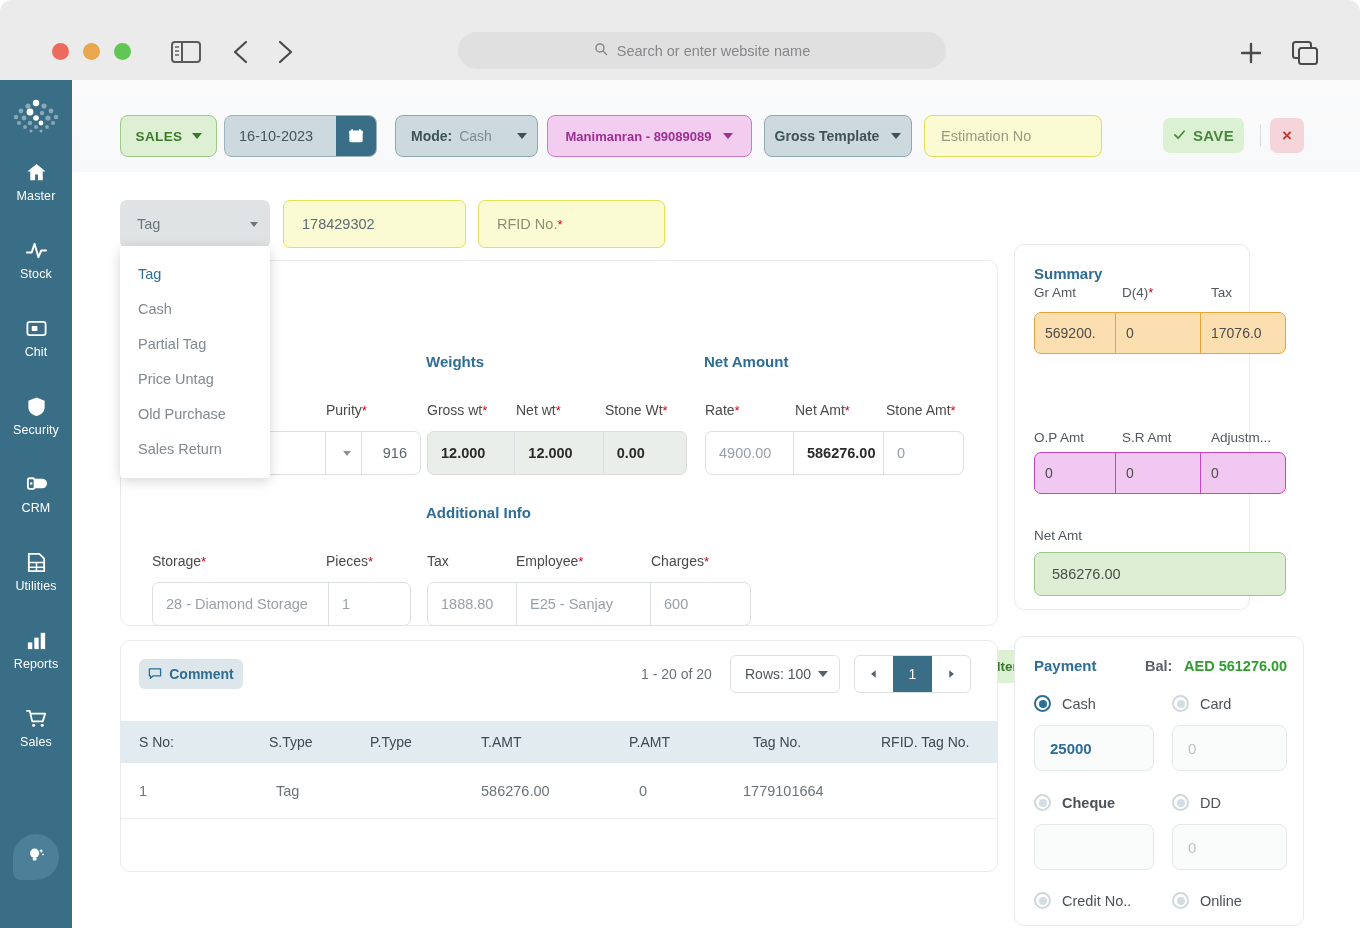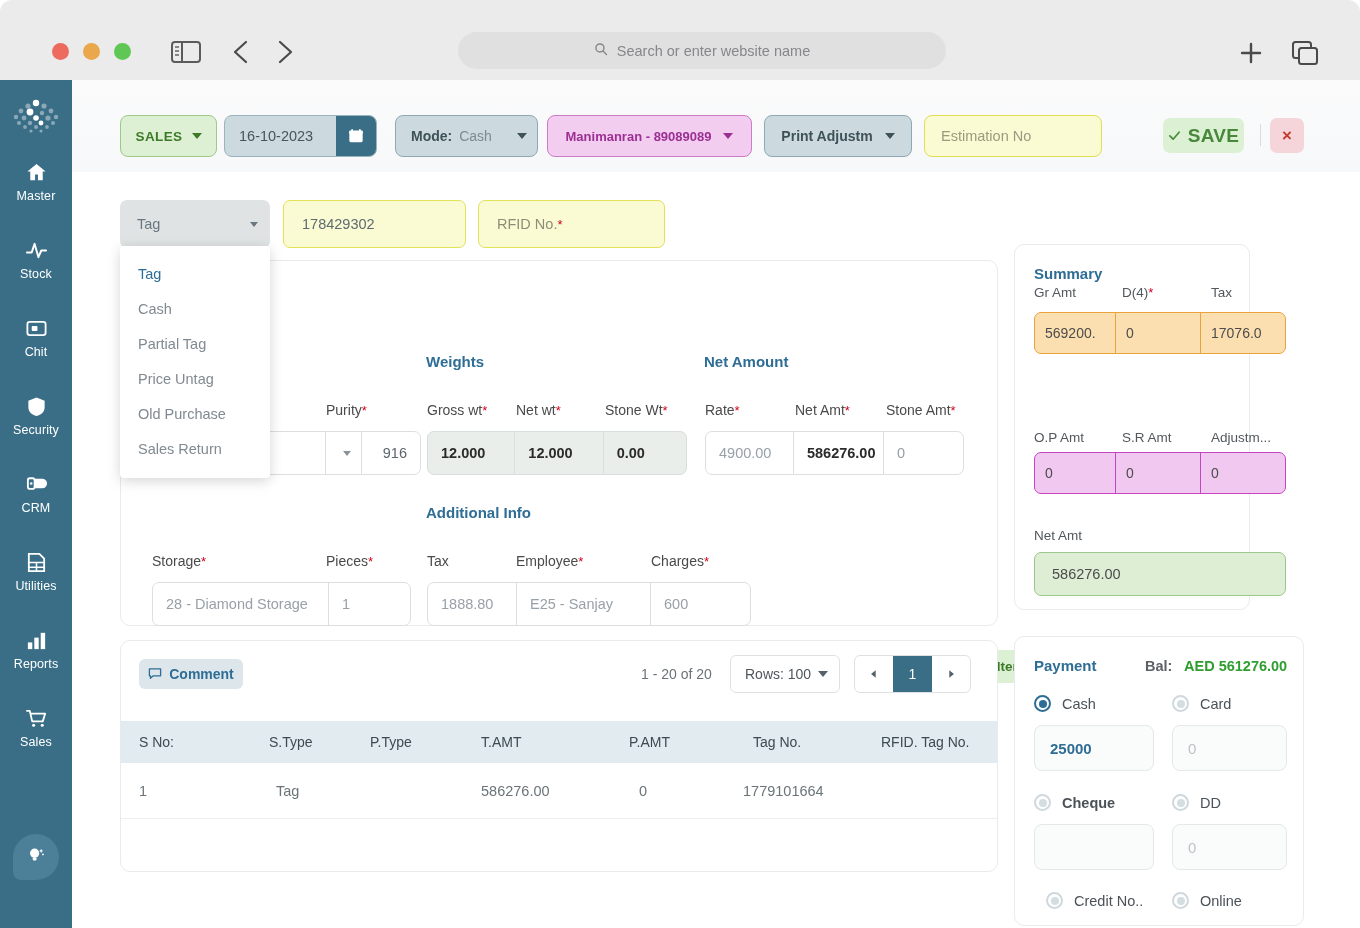--- a/index.html
+++ b/index.html
@@ -107,21 +107,21 @@
     left: 692px; top: 35px; width: 148px; background: #ccd9de; border: 1px solid #8fa9b4;
     justify-content: center; gap: 12px; color: #3f5159; font-weight: bold; font-size: 14px;
   }
   #pill-estimation {
     left: 852px; top: 35px; width: 178px; background: #fafbd3; border: 1px solid #dede57;
     padding-left: 16px; color: #9a9a80; font-size: 14.5px;
   }
   #btn-save {
     position: absolute; left: 1091px; top: 38px; width: 81px; height: 35px;
     background: #dcf0d4; border-radius: 7px; display: flex; align-items: center;
-    justify-content: center; gap: 7px; color: #48883a; font-weight: bold; font-size: 19px;
+    justify-content: center; gap: 7px; color: #48883a; font-weight: bold; font-size: 15px;
     letter-spacing: .3px;
     text-align: center;
   }
   #toolbar-divider { position: absolute; left: 1188px; top: 44px; width: 1px; height: 22px; background: #d7dbde; }
   #btn-close-form {
     position: absolute; left: 1198px; top: 38px; width: 34px; height: 35px;
     background: #f5d5d9; border-radius: 7px; display: flex; align-items: center; justify-content: center;
     color: #c0392b; font-size: 17px; font-weight: bold;
   }
 
@@ -468,21 +468,21 @@
         <span class="mode-val">Cash</span>
         <span class="caret" style="margin-left:18px"></span>
       </div>
 
       <div class="tb-pill" id="pill-customer">
         <span>Manimanran - 89089089</span>
         <span class="caret"></span>
       </div>
 
       <div class="tb-pill" id="pill-print">
-        <span>Print Adjustm</span>
+        <span>Gross Template</span>
         <span class="caret"></span>
       </div>
 
       <div class="tb-pill" id="pill-estimation">
         <span>Estimation No</span>
       </div>
 
       <div id="btn-save">
         <span>
           <svg viewBox="0 0 14 14" width="13" height="13">
@@ -643,21 +643,21 @@
           </span>
         <span class="pay-label">DD</span>
       </div>
       <div class="pay-input empty" style="left:19px; top:187px; width:120px;">
         <span></span>
       </div>
       <div class="pay-input empty" style="left:157px; top:187px; width:115px;">
         <span>0</span>
       </div>
 
-      <div class="pay-opt" style="left:31px; top:255px;">
+      <div class="pay-opt" style="left:19px; top:255px;">
         <span class="radio-outer">
             <span class="radio-dot"></span>
           </span>
         <span class="pay-label">Credit No..</span>
       </div>
       <div class="pay-opt" style="left:157px; top:255px;">
         <span class="radio-outer">
             <span class="radio-dot"></span>
           </span>
         <span class="pay-label">Online</span>

